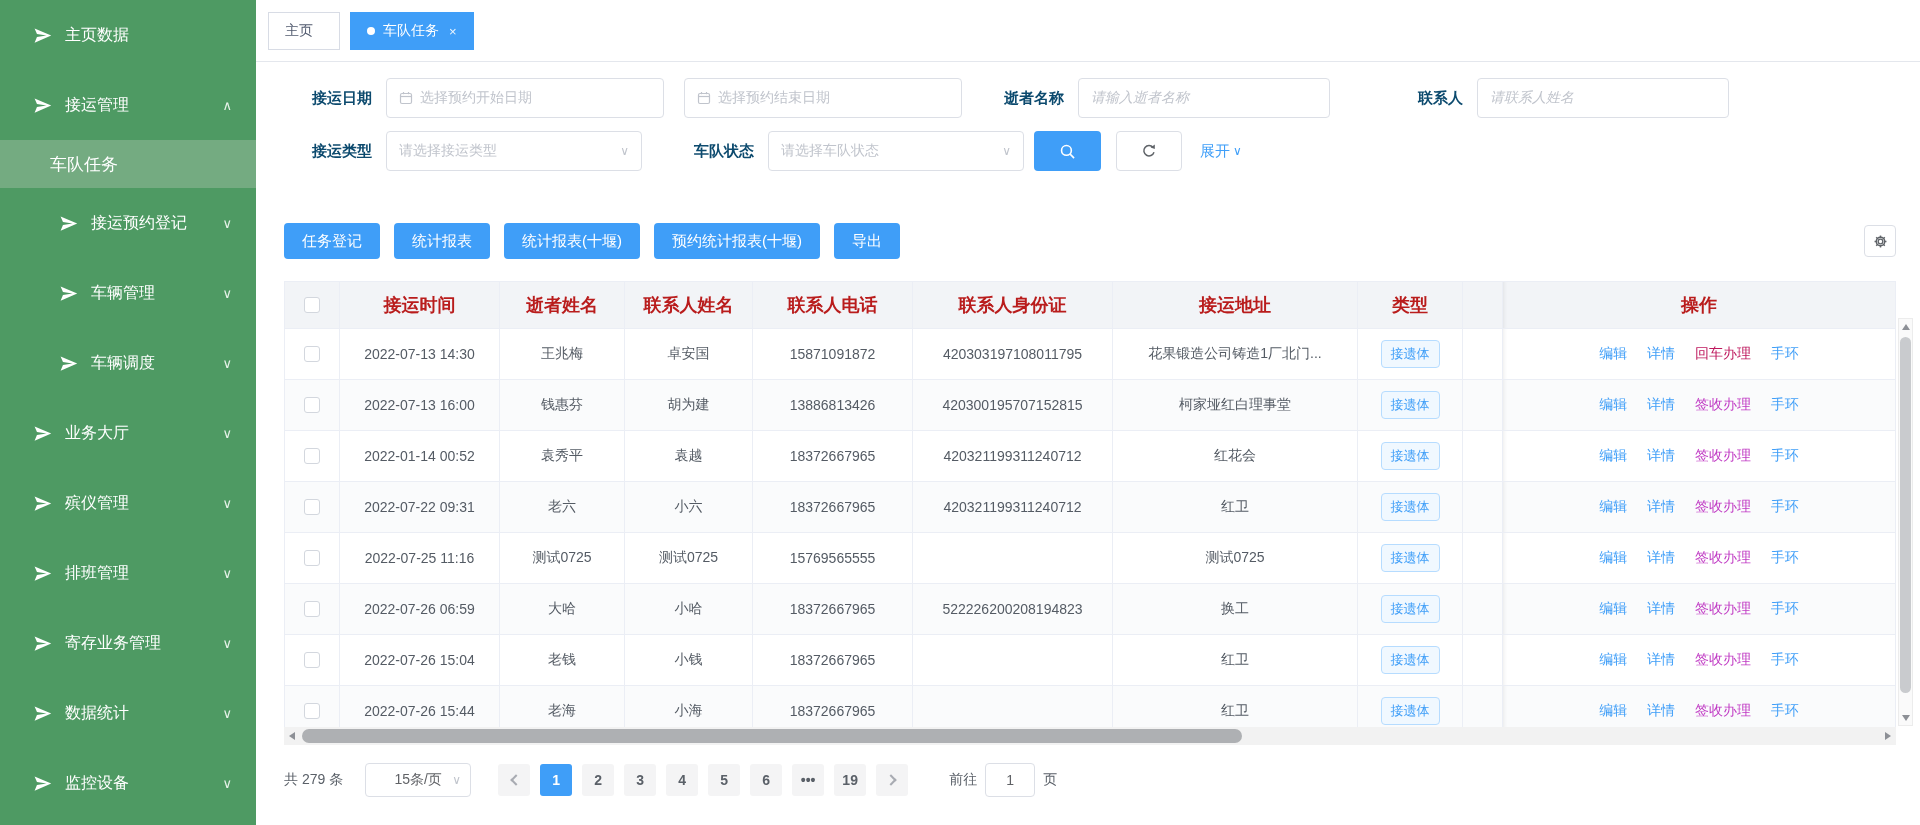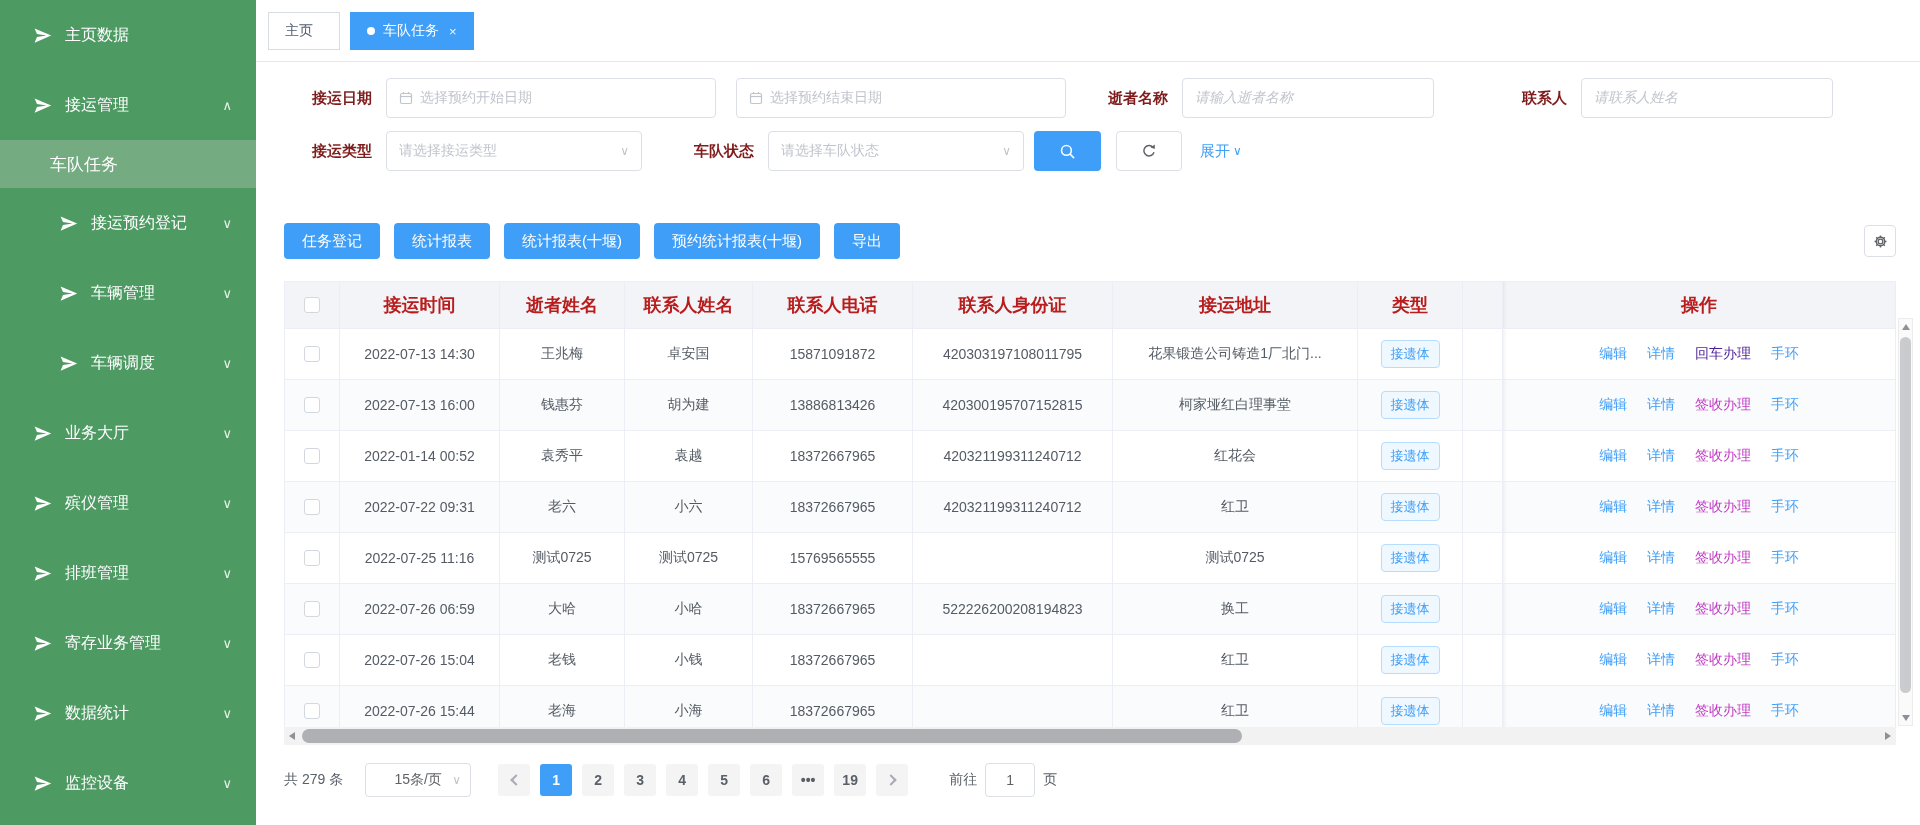--- a/index.html
+++ b/index.html
@@ -20,25 +20,25 @@
   .content { flex:1; display:flex; flex-direction:column; background:#fff; min-width:0; }
   .tabbar { height:62px; border-bottom:1px solid #e4e7ed; display:flex; align-items:flex-start; padding:12px 0 0 12px; gap:10px; background:#fff; }
   .tab { height:38px; display:flex; align-items:center; padding:0 16px; border:1px solid #d8dce5; background:#fff; color:#515a6e; font-size:14px; cursor:pointer; gap:8px; }
   .tab.active { background:#3f9ef8; border-color:#3f9ef8; color:#fff; }
   .tab-dot { width:8px; height:8px; border-radius:50%; background:#fff; display:none; }
   .tab.active .tab-dot { display:inline-block; }
   .tab-close { font-size:13px; opacity:.9; margin-left:2px; }
   
   .filter-area { padding:6px 0 0 28px; }
   .f-row { display:flex; align-items:center; margin-top:10px; }
-  .f-label { font-weight:bold; color:#7f1d1d; font-size:15px; text-align:right; margin-right:14px; white-space:nowrap; }
+  .f-label { font-weight:bold; color:#0c4a6e; font-size:15px; text-align:right; margin-right:14px; white-space:nowrap; }
   .w95 { width:88px; }
   .f-input { height:40px; border:1px solid #dcdfe6; border-radius:4px; background:#fff; display:flex; align-items:center; padding:0 12px; color:#c0c4cc; font-size:14px; gap:7px; }
   .f-input .ph { color:#c0c4cc; }
-  .date-input { width:330px; }
+  .date-input { width:278px; }
   .text-input { width:252px;font-style:italic; }
   .select-input { width:256px; position:relative; }
   .sel-arrow { position:absolute; right:12px; color:#c0c4cc; font-size:12px; }
   .btn-search { width:67px; height:40px; margin-left:10px; background:#3f9ef8; border:none; border-radius:4px; display:flex; align-items:center; justify-content:center; cursor:pointer; }
   .btn-refresh { width:66px; height:40px; margin-left:15px; background:#fff; border:1px solid #dcdfe6; border-radius:4px; display:flex; align-items:center; justify-content:center; cursor:pointer; }
   .expand-link { margin-left:18px; color:#3f9ef8; font-size:15px; cursor:pointer; display:flex; align-items:center; gap:3px; }
   
   .toolbar { margin:52px 24px 0 28px; display:flex; gap:14px; position:relative; height:36px; }
   .btn-blue { height:36px; padding:0 18px; background:#3f9ef8; color:#fff; border:none; border-radius:4px; font-size:15px; cursor:pointer; white-space:nowrap; font-family:inherit; }
   .btn-gear { position:absolute; right:0; top:2px; width:32px; height:32px; background:#fff; border:1px solid #dcdfe6; border-radius:4px; display:flex; align-items:center; justify-content:center; cursor:pointer; }
@@ -47,21 +47,21 @@
   table { border-collapse:collapse; table-layout:fixed; width:1612px; font-size:14px; }
   th, td { border:1px solid #ebeef5; text-align:center; overflow:hidden; white-space:nowrap; text-overflow:ellipsis; }
   th { height:47px; background:#f2f4f7; color:#b91c1c; font-size:18px; font-weight:bold; }
   td { height:51px; color:#545b64; background:#fff; }
   tr.striped td { background:#fafbfc; }
   .checkbox { width:16px; height:16px; border:1px solid #d3d7de; border-radius:3px; background:#fff; margin:0 auto; cursor:pointer; }
   .tag { display:inline-block; padding:4px 9px; font-size:13px; color:#3f9ef8; background:#f0f8ff; border:1px solid #b6dcff; border-radius:4px; }
   .col-ops-cell { position:relative; }
   .col-ops-cell::before { content:""; position:absolute; left:0; top:0; bottom:0; width:6px; box-shadow:inset 5px 0 5px -5px rgba(0,0,0,.10); }
   .op-link { color:#3f9ef8; margin:0 8px; cursor:pointer; white-space:nowrap; }
-  .op-red { color:#4c1d95; }
+  .op-red { color:#be185d; }
   .op-magenta { color:#c03bc4; }
   
   .v-scrollbar { position:absolute; left:1898px; top:318px; width:15px; height:408px; background:#fafafa; border:1px solid #ececec; }
   .v-btn { position:absolute; left:0; width:13px; height:15px; display:flex; align-items:center; justify-content:center; cursor:pointer; }
   .v-btn.up { top:0; } .v-btn.down { bottom:0; }
   .tri-up { width:0; height:0; border-left:4px solid transparent; border-right:4px solid transparent; border-bottom:6px solid #8d9096; }
   .tri-down { width:0; height:0; border-left:4px solid transparent; border-right:4px solid transparent; border-top:6px solid #8d9096; }
   .v-thumb { position:absolute; left:1px; top:18px; width:11px; height:356px; background:#c9cbce; border-radius:6px; cursor:pointer; }
   .h-scrollbar { position:absolute; left:284px; top:727px; width:1612px; height:18px; background:#f2f2f2; }
   .h-btn { position:absolute; top:0; width:16px; height:18px; display:flex; align-items:center; justify-content:center; cursor:pointer; }

